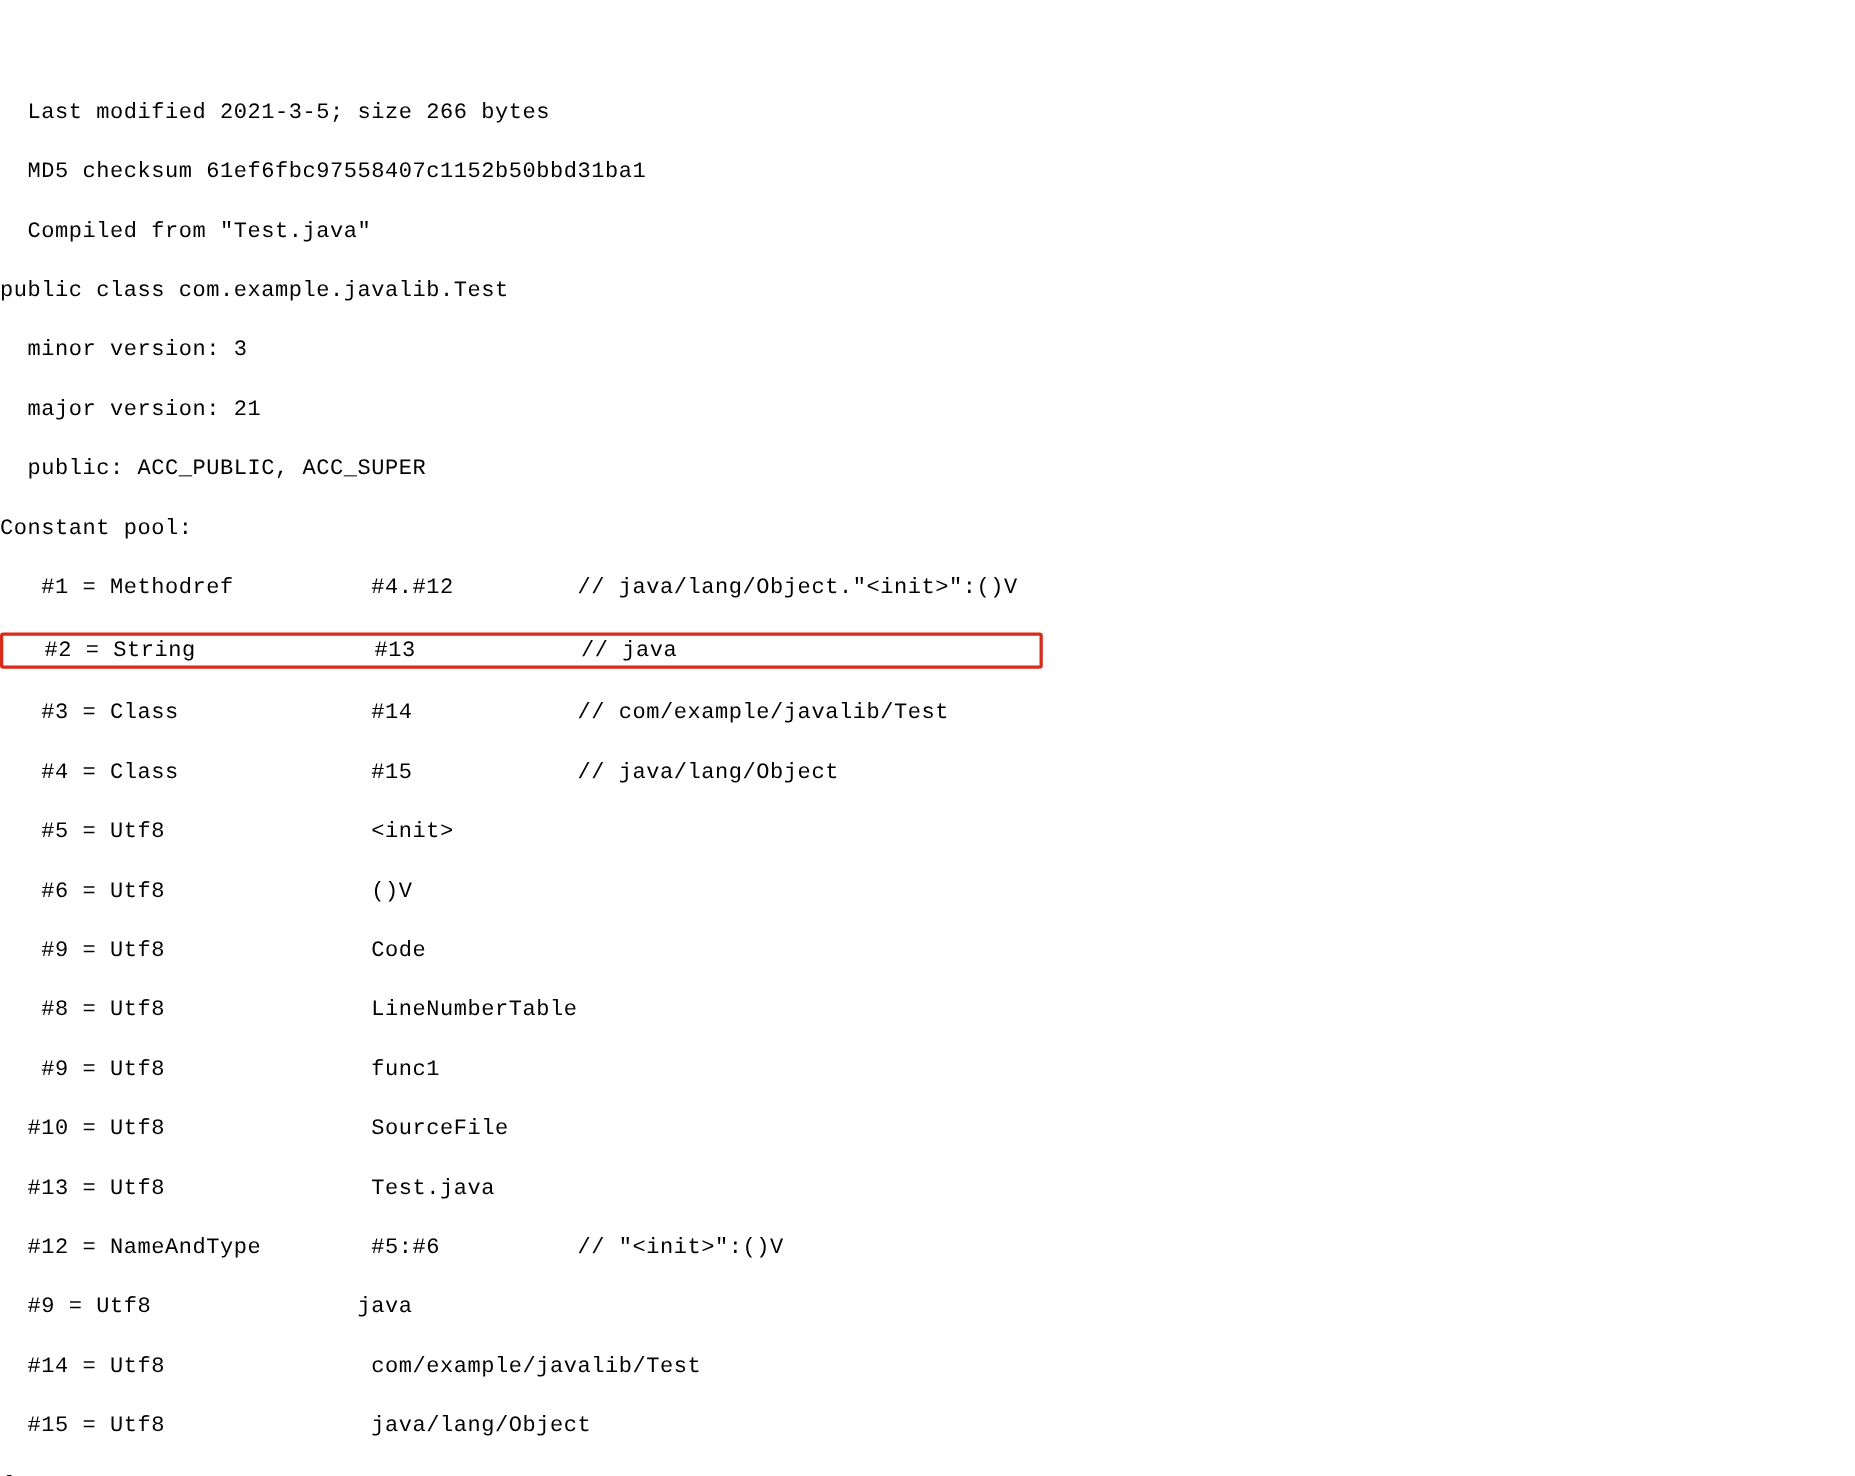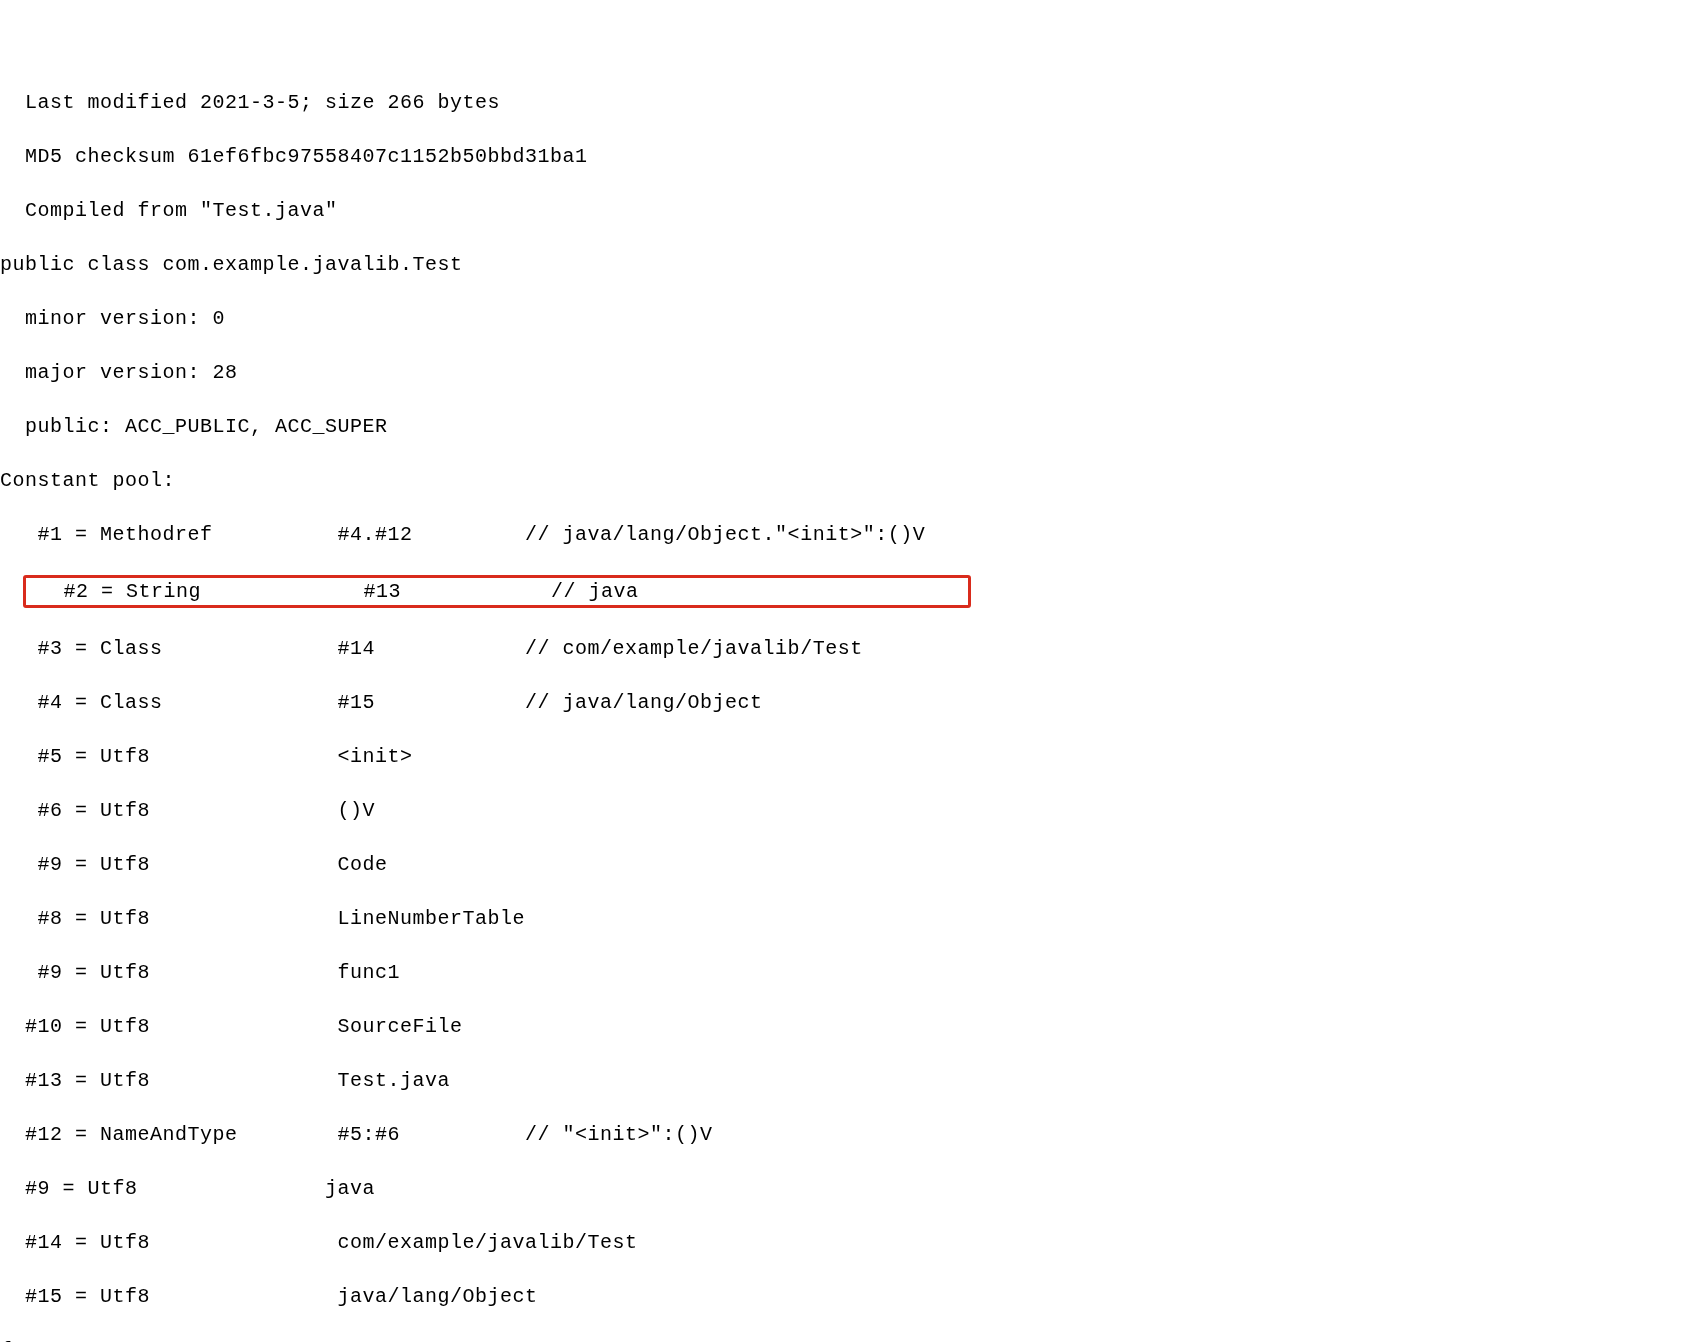--- a/index.html
+++ b/index.html
@@ -13,33 +13,32 @@
       padding: 8px 0 8px 0;
       letter-spacing: 0.5px;
     }
     .line { display: block; }
     .highlight-box {
       border: 3px solid #D92B1C;
       border-radius: 3px;
       display: block;
       width: fit-content;
       padding: 0 4px 0 0;
-      margin-left: 23px;
     }
   </style>
 </head>
 <body>
 
 
 <span class="line">  Last modified 2021-3-5; size 266 bytes</span>
 <span class="line">  MD5 checksum 61ef6fbc97558407c1152b50bbd31ba1</span>
 <span class="line">  Compiled from "Test.java"</span>
 <span class="line">public class com.example.javalib.Test</span>
-<span class="line">  minor version: 0</span>
-<span class="line">  major version: 28</span>
+<span class="line">  minor version: 3</span>
+<span class="line">  major version: 21</span>
 <span class="line">  public: ACC_PUBLIC, ACC_SUPER</span>
 <span class="line">Constant pool:</span>
 <span class="line">   #1 = Methodref          #4.#12         // java/lang/Object."&lt;init&gt;":()V</span>
 <span class="highlight-box"><span class="line">   #2 = String             #13            // java                          </span></span>
 <span class="line">   #3 = Class              #14            // com/example/javalib/Test</span>
 <span class="line">   #4 = Class              #15            // java/lang/Object</span>
 <span class="line">   #5 = Utf8               &lt;init&gt;</span>
 <span class="line">   #6 = Utf8               ()V</span>
 <span class="line">   #9 = Utf8               Code</span>
 <span class="line">   #8 = Utf8               LineNumberTable</span>

